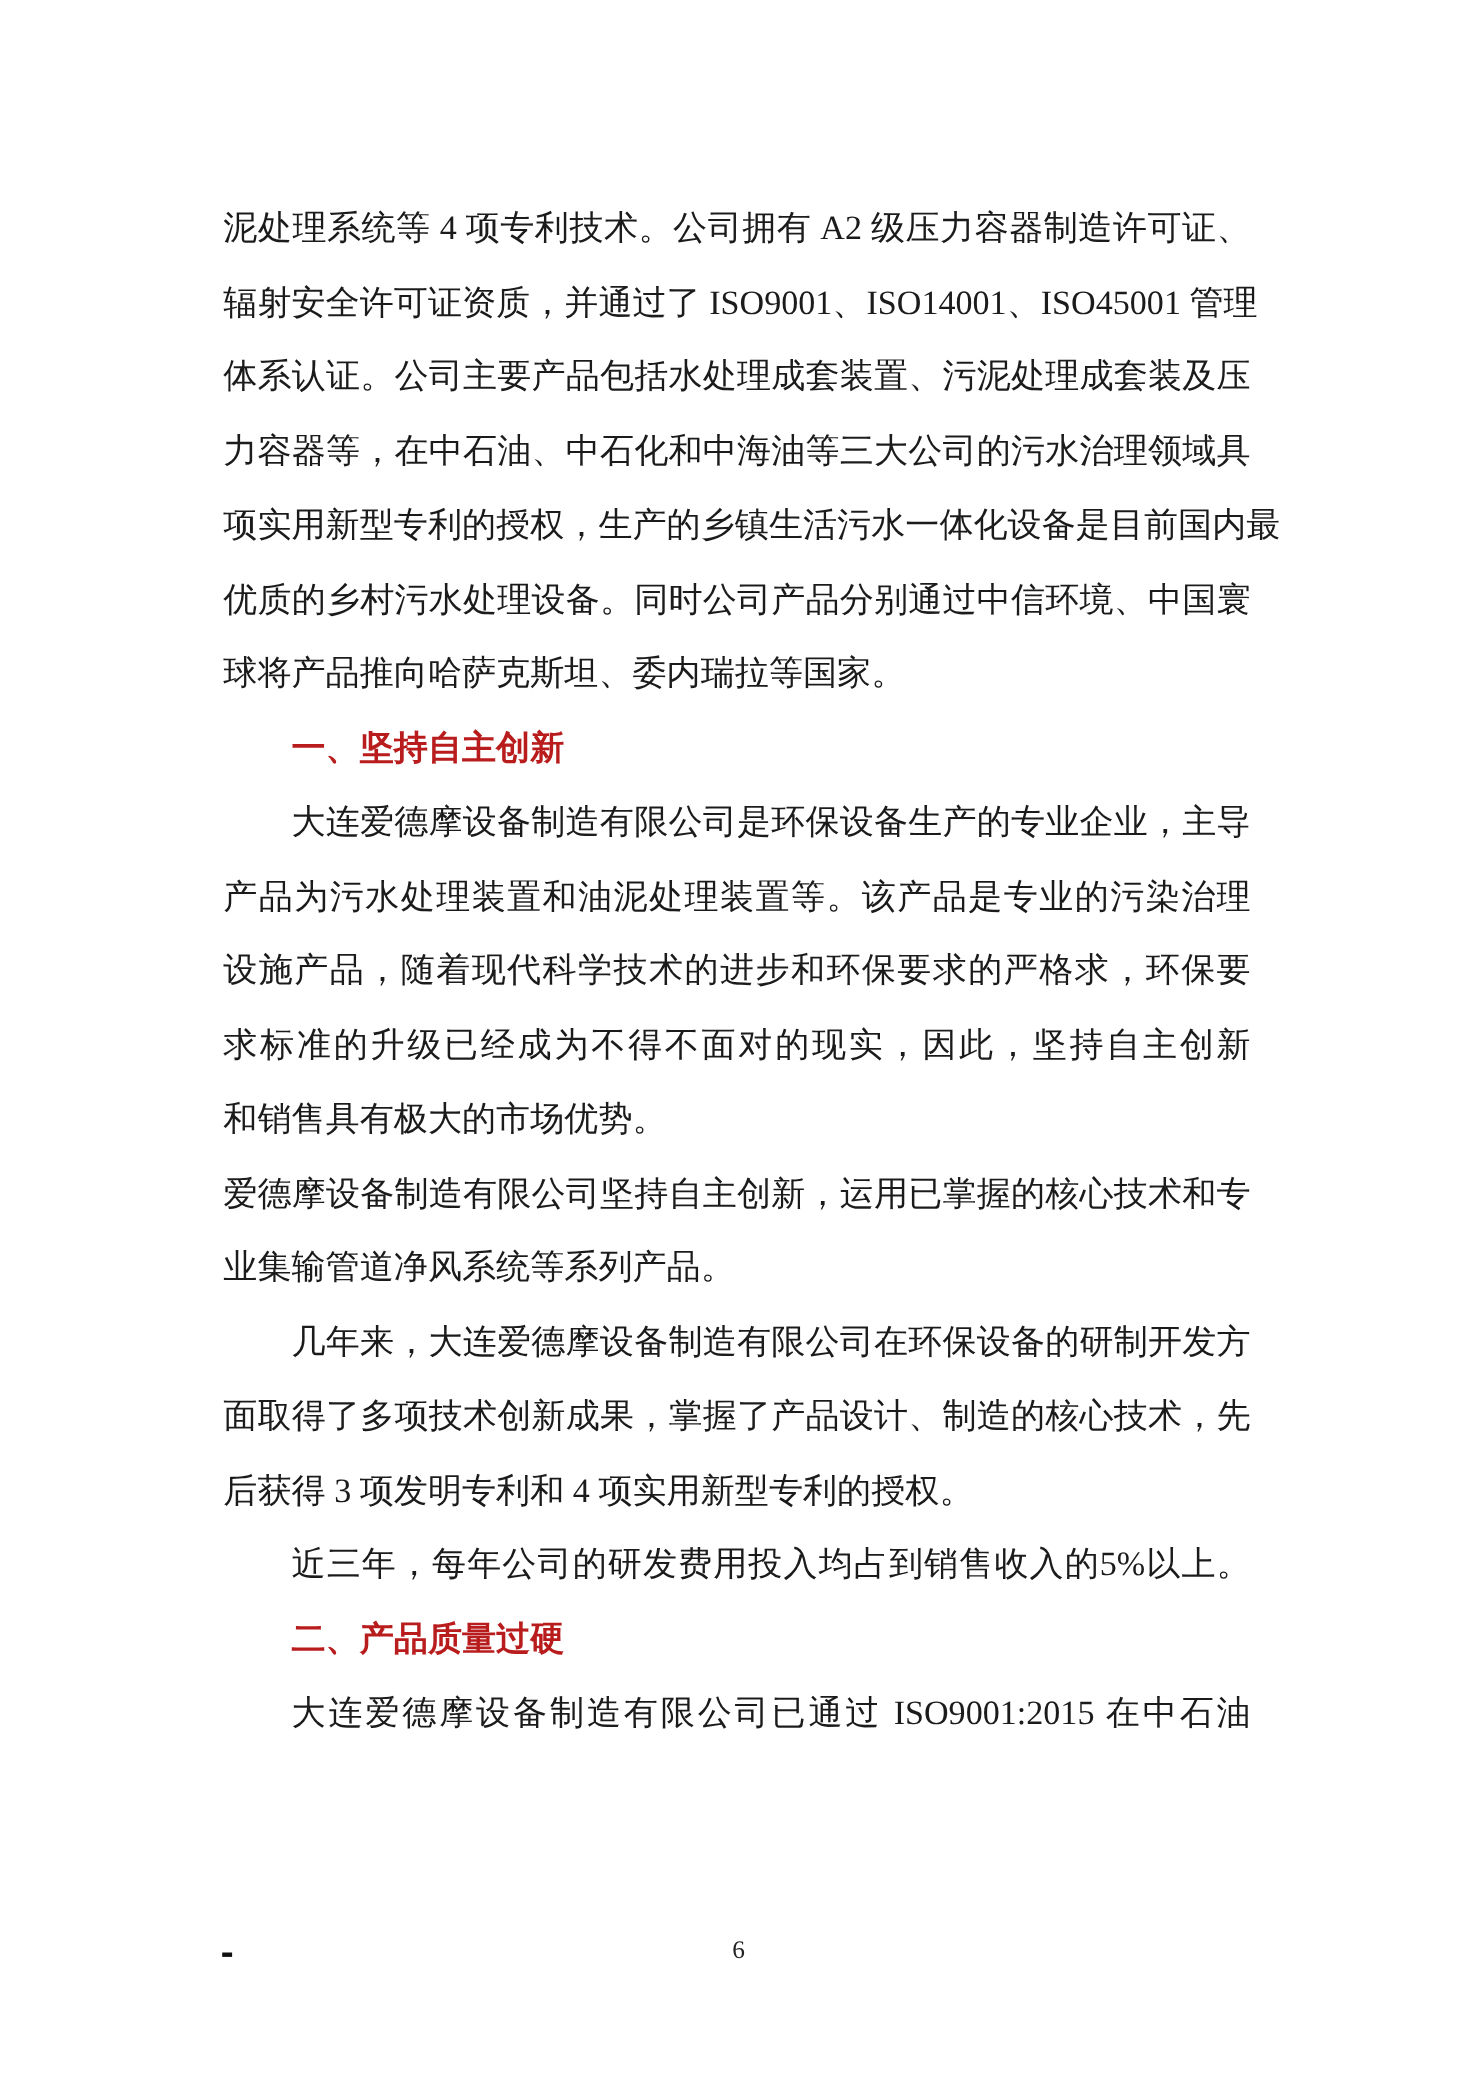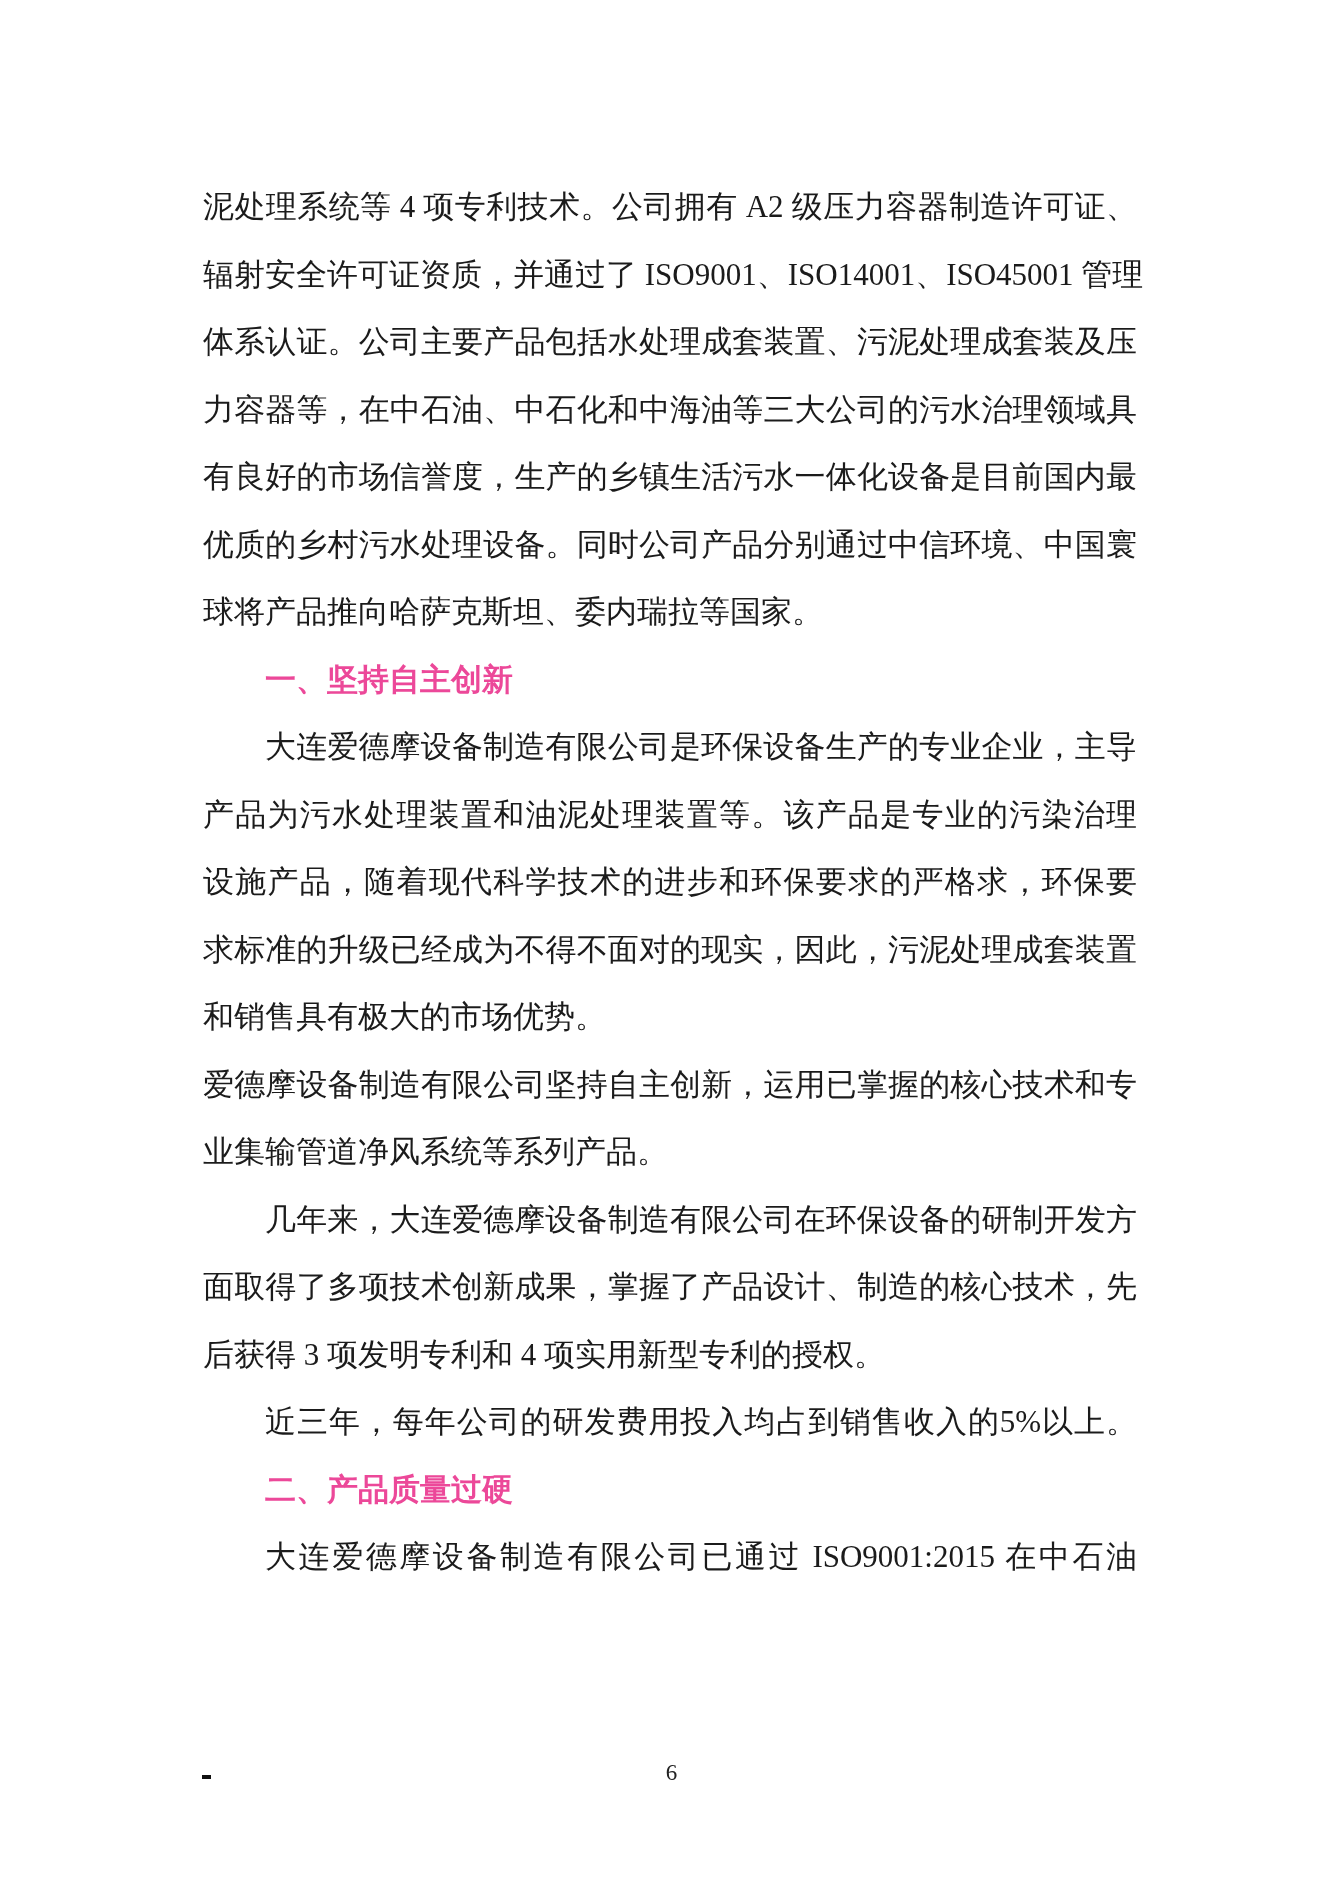--- a/index.html
+++ b/index.html
@@ -28,21 +28,21 @@
     text-justify: inter-character;
     white-space: nowrap;
   }
   .end {
     text-align: center;
     text-align-last: left;
   }
   .ind { text-indent: 62px; }
   .hd {
     font-weight: bold;
-    color: #ec4899;
+    color: #b91c1c;
     text-align: center;
     text-align-last: left;
   }
   .pagenum {
     position: absolute;
     left: 0; right: 0; top: 1761px;
     text-align: center;
     font-size: 23px;
     line-height: 24px;
     color: #222222;
@@ -57,28 +57,28 @@
 </head>
 <body>
 
 <div class="page">
 
   <div class="textblock">
     <div class="ln">泥处理系统等 4 项专利技术。公司拥有 A2 级压力容器制造许可证、</div>
     <div class="ln">辐射安全许可证资质，并通过了 ISO9001、ISO14001、ISO45001 管理</div>
     <div class="ln">体系认证。公司主要产品包括水处理成套装置、污泥处理成套装及压</div>
     <div class="ln">力容器等，在中石油、中石化和中海油等三大公司的污水治理领域具</div>
-    <div class="ln">有良好的市场信誉度，生产的乡镇生活污水一体化设备是目前国内最</div>
+    <div class="ln">项实用新型专利的授权，生产的乡镇生活污水一体化设备是目前国内最</div>
     <div class="ln">优质的乡村污水处理设备。同时公司产品分别通过中信环境、中国寰</div>
     <div class="ln end">球将产品推向哈萨克斯坦、委内瑞拉等国家。</div>
     <div class="ln hd ind">一、坚持自主创新</div>
     <div class="ln ind">大连爱德摩设备制造有限公司是环保设备生产的专业企业，主导</div>
     <div class="ln">产品为污水处理装置和油泥处理装置等。该产品是专业的污染治理</div>
     <div class="ln">设施产品，随着现代科学技术的进步和环保要求的严格求，环保要</div>
-    <div class="ln">求标准的升级已经成为不得不面对的现实，因此，污泥处理成套装置</div>
+    <div class="ln">求标准的升级已经成为不得不面对的现实，因此，坚持自主创新</div>
     <div class="ln end">和销售具有极大的市场优势。</div>
     <div class="ln">爱德摩设备制造有限公司坚持自主创新，运用已掌握的核心技术和专</div>
     <div class="ln end">业集输管道净风系统等系列产品。</div>
     <div class="ln ind">几年来，大连爱德摩设备制造有限公司在环保设备的研制开发方</div>
     <div class="ln">面取得了多项技术创新成果，掌握了产品设计、制造的核心技术，先</div>
     <div class="ln end">后获得 3 项发明专利和 4 项实用新型专利的授权。</div>
     <div class="ln ind">近三年，每年公司的研发费用投入均占到销售收入的5%以上。</div>
     <div class="ln hd ind">二、产品质量过硬</div>
     <div class="ln ind">大连爱德摩设备制造有限公司已通过 ISO9001:2015 在中石油</div>
   </div>

